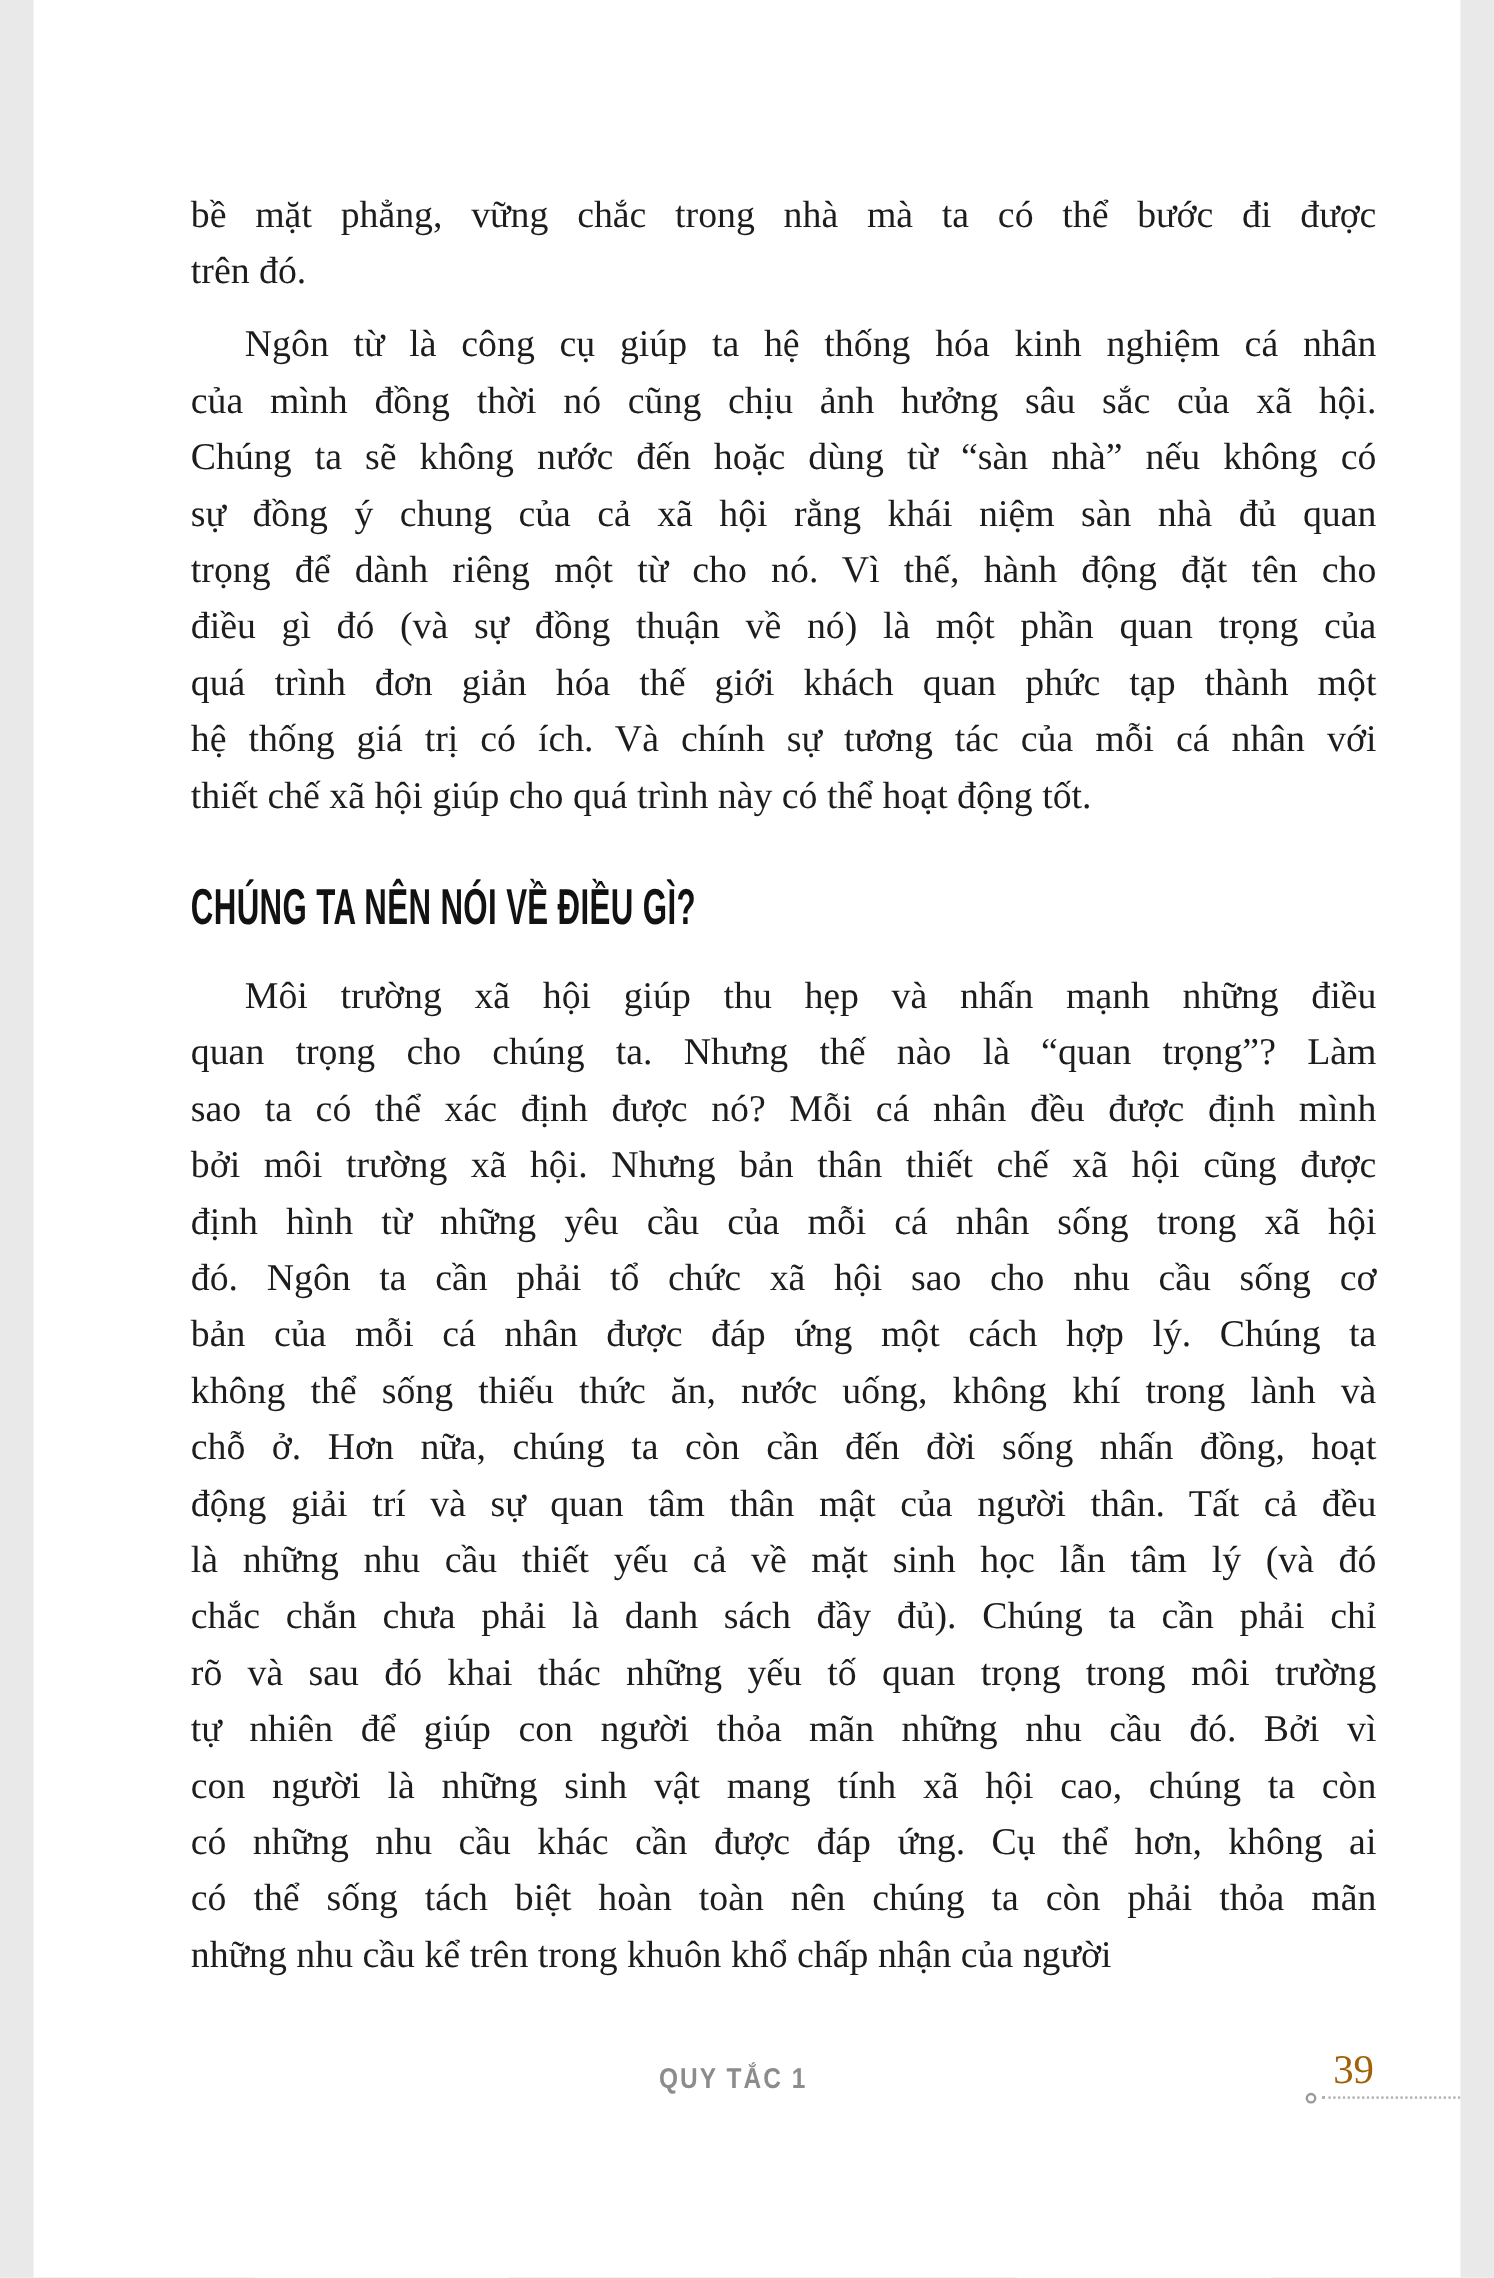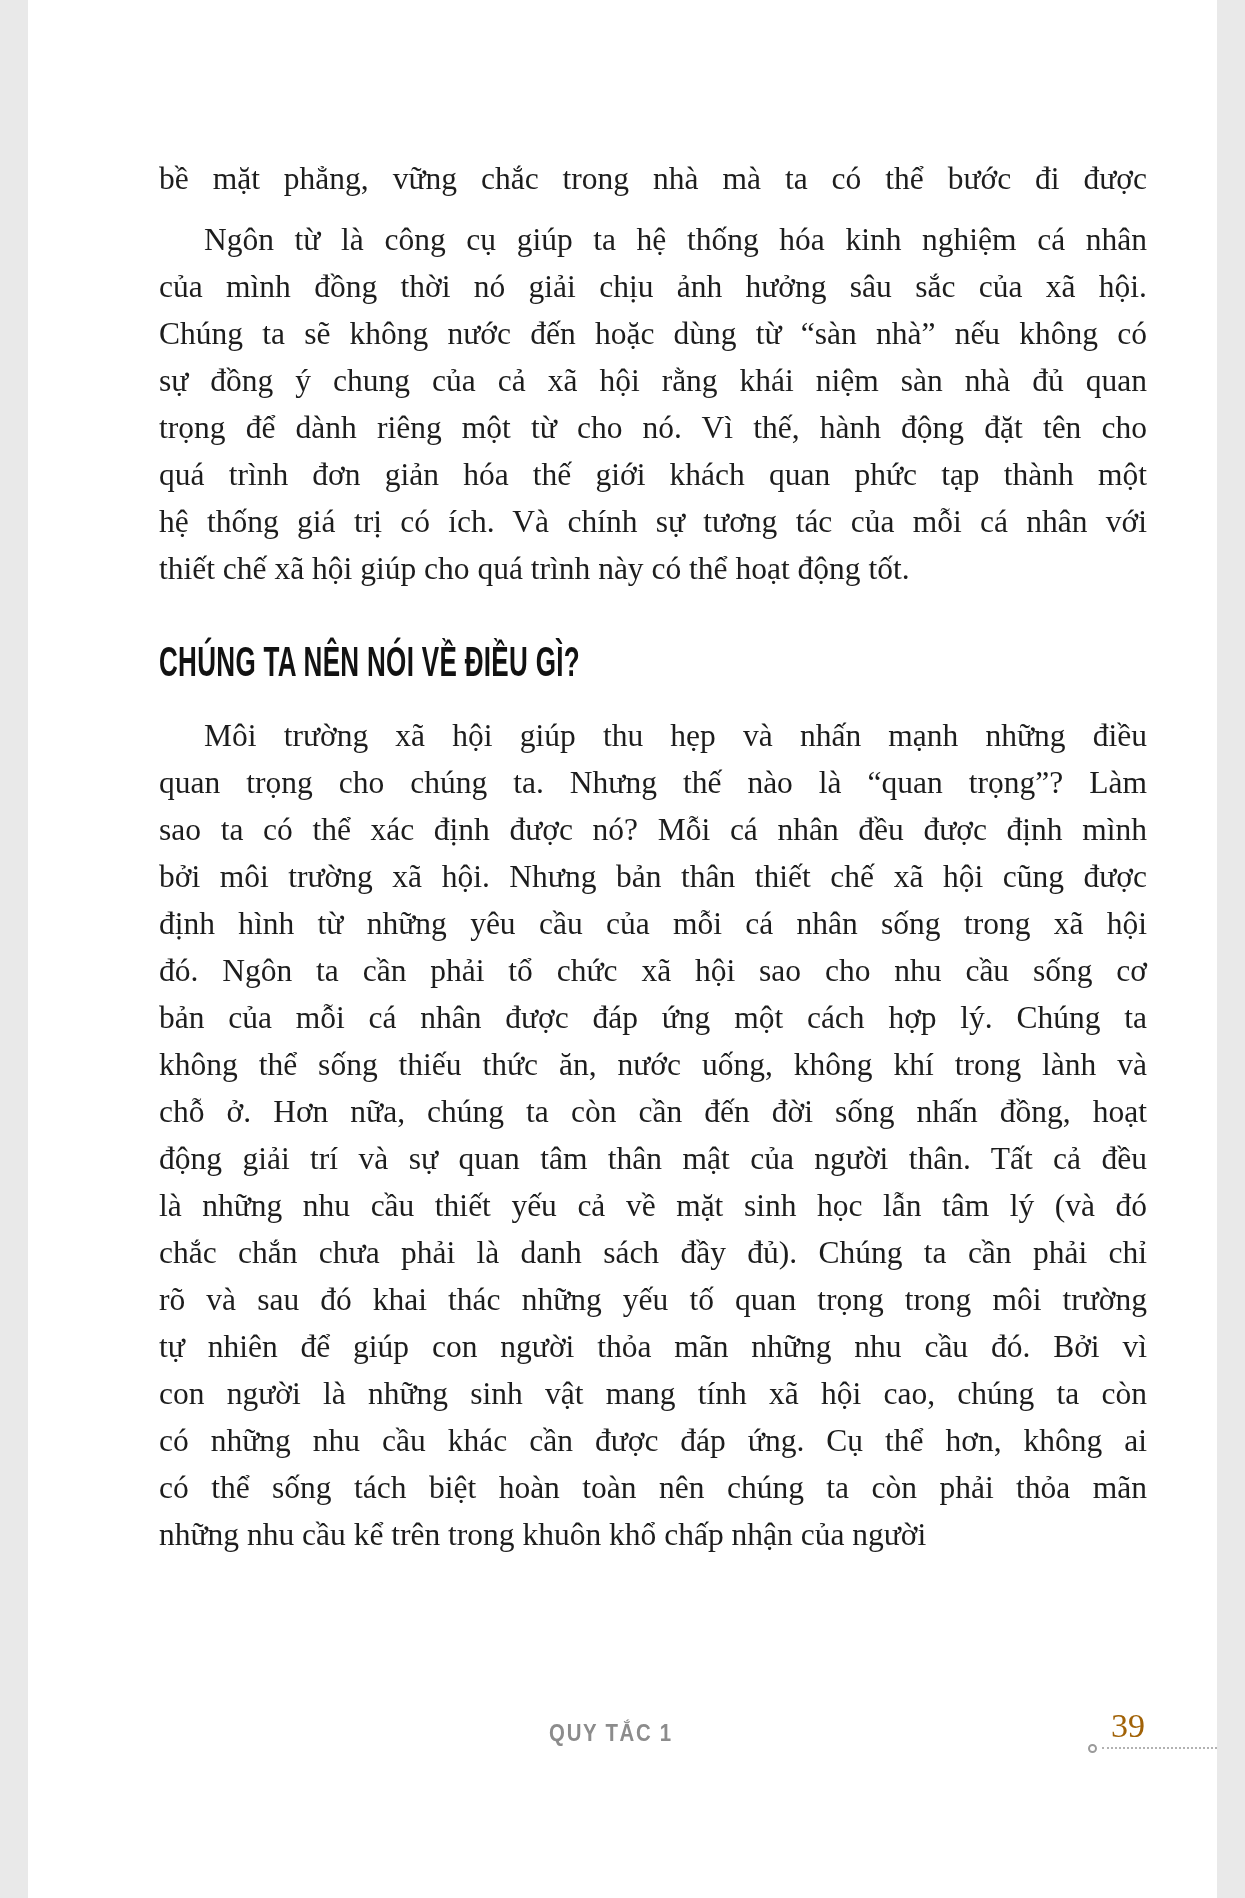--- a/index.html
+++ b/index.html
@@ -83,27 +83,29 @@
   }
 </style>
 </head>
 <body>
 
 <div class="page">
 
   <div class="body-text">
       <div class="para">
         <div class="line just">bề mặt phẳng, vững chắc trong nhà mà ta có thể bước đi được</div>
+        <div class="line">trên đó.</div>
       </div>
       <div class="para indent">
         <div class="line just">Ngôn từ là công cụ giúp ta hệ thống hóa kinh nghiệm cá nhân</div>
-        <div class="line just">của mình đồng thời nó giải chịu ảnh hưởng sâu sắc của xã hội.</div>
+        <div class="line just">của mình đồng thời nó cũng chịu ảnh hưởng sâu sắc của xã hội.</div>
         <div class="line just">Chúng ta sẽ không nước đến hoặc dùng từ “sàn nhà” nếu không có</div>
         <div class="line just">sự đồng ý chung của cả xã hội rằng khái niệm sàn nhà đủ quan</div>
         <div class="line just">trọng để dành riêng một từ cho nó. Vì thế, hành động đặt tên cho</div>
+        <div class="line just">điều gì đó (và sự đồng thuận về nó) là một phần quan trọng của</div>
         <div class="line just">quá trình đơn giản hóa thế giới khách quan phức tạp thành một</div>
         <div class="line just">hệ thống giá trị có ích. Và chính sự tương tác của mỗi cá nhân với</div>
         <div class="line">thiết chế xã hội giúp cho quá trình này có thể hoạt động tốt.</div>
       </div>
       <h2 class="section-heading">CHÚNG TA NÊN NÓI VỀ ĐIỀU GÌ?</h2>
       <div class="para indent">
         <div class="line just">Môi trường xã hội giúp thu hẹp và nhấn mạnh những điều</div>
         <div class="line just">quan trọng cho chúng ta. Nhưng thế nào là “quan trọng”? Làm</div>
         <div class="line just">sao ta có thể xác định được nó? Mỗi cá nhân đều được định mình</div>
         <div class="line just">bởi môi trường xã hội. Nhưng bản thân thiết chế xã hội cũng được</div>

